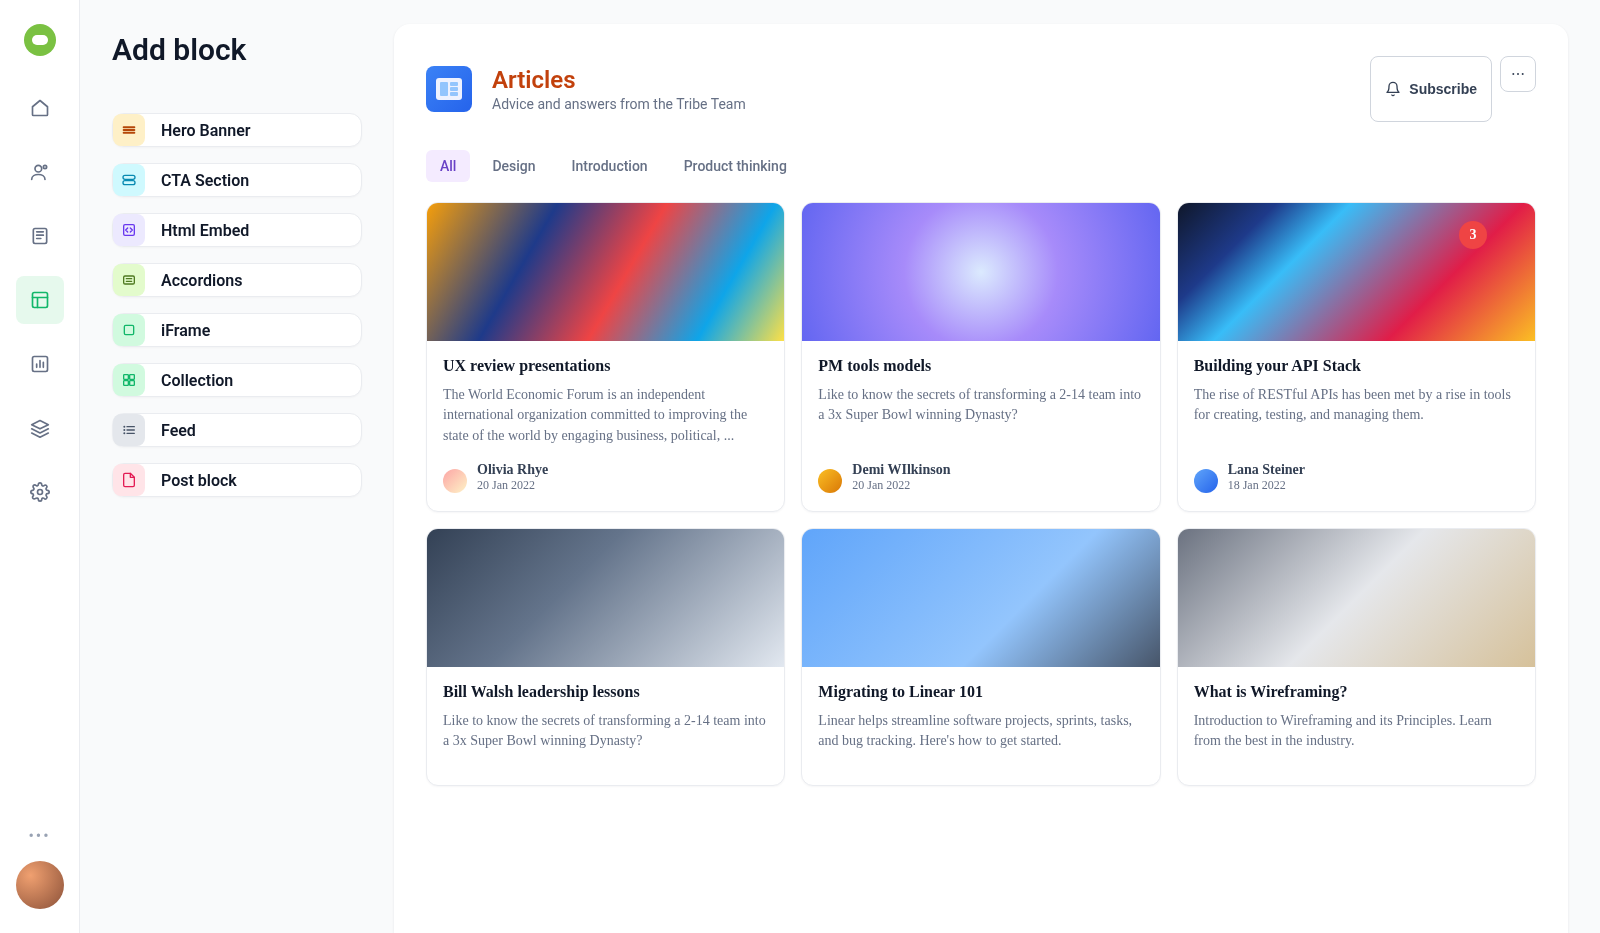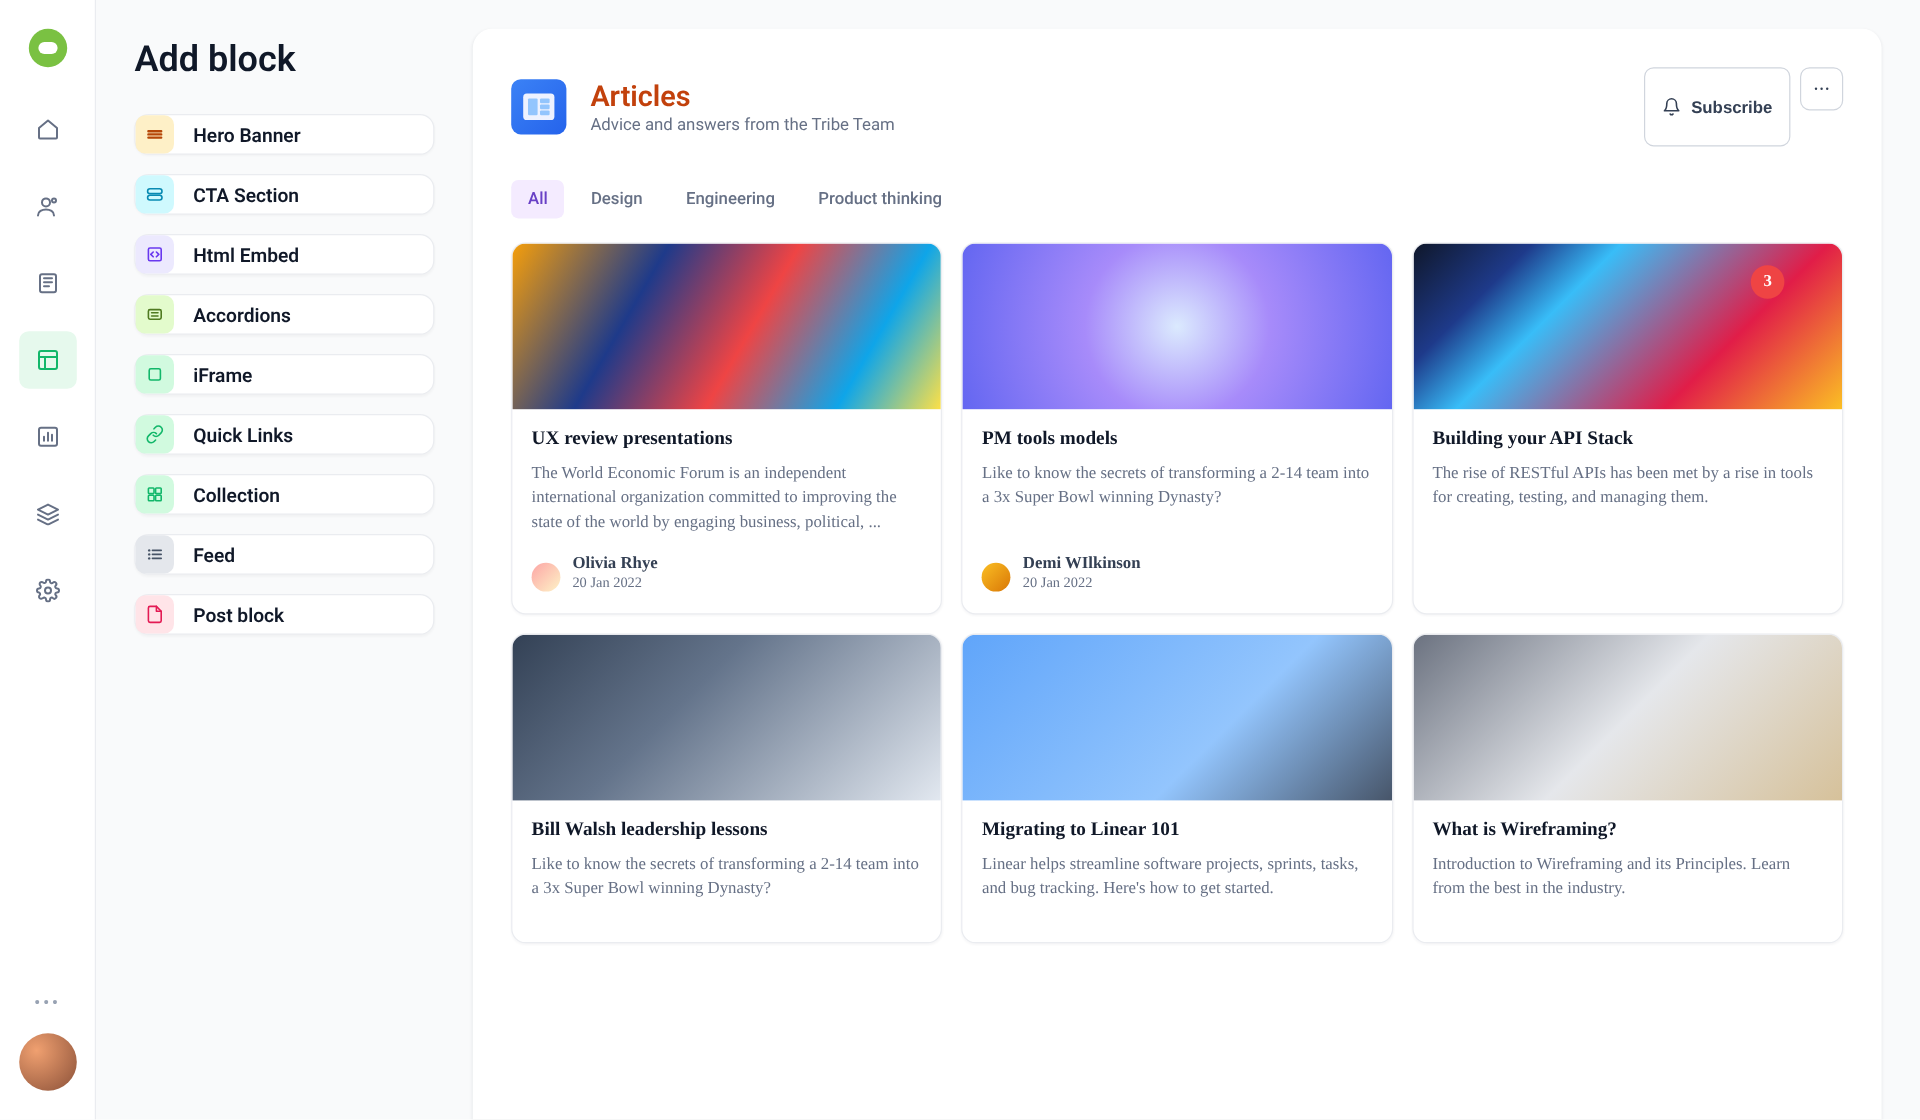--- a/index.html
+++ b/index.html
@@ -36,21 +36,21 @@
     .rail-bottom { margin-top:auto; display:flex; flex-direction:column; align-items:center; gap:16px;}
     .rail-more { color:#98a2b3; letter-spacing:2px; font-size:16px;}
     .rail-avatar { width:48px; height:48px; border-radius:50%; background: radial-gradient(circle at 30% 30%, #f0a070, #8a5038); }
 
     
     .blocks-panel {
       width: 314px;
       padding: 32px 32px 0 32px;
       overflow-y:auto;
     }
-    .blocks-title { font-size: 30px; font-weight: 600; margin-bottom: 28px; color:#101828;}
+    .blocks-title { font-size: 30px; font-weight: 600; margin-bottom: 46px; color:#101828;}
     .block-card {
       background:#fff;
       border:1px solid #eaecf0;
       border-radius:12px;
       display:flex;
       align-items:center;
       gap:16px;
       margin-bottom:16px;
       cursor:pointer;
       box-shadow: 0 1px 2px rgba(16,24,40,0.03);
@@ -234,29 +234,20 @@
         <div class="block-icon bc-mint">
           <svg class="i-svg-sm" viewBox="0 0 24 24">
             <rect x="5" y="5" width="14" height="14" rx="2"></rect>
           </svg>
         </div>
         <div class="block-label">iFrame</div>
       </div>
       <div class="block-card">
         <div class="block-icon bc-mint">
           <svg class="i-svg-sm" viewBox="0 0 24 24">
-            <path d="M10 13a5 5 0 0 0 7.07 0l2.83-2.83a5 5 0 1 0-7.07-7.07L11 5"></path>
-            <path d="M14 11a5 5 0 0 0-7.07 0L4.1 13.83a5 5 0 1 0 7.07 7.07L13 19"></path>
-          </svg>
-        </div>
-        <div class="block-label">Quick Links</div>
-      </div>
-      <div class="block-card">
-        <div class="block-icon bc-mint">
-          <svg class="i-svg-sm" viewBox="0 0 24 24">
             <rect x="4" y="4" width="7" height="7" rx="1"></rect>
             <rect x="13" y="4" width="7" height="7" rx="1"></rect>
             <rect x="4" y="13" width="7" height="7" rx="1"></rect>
             <rect x="13" y="13" width="7" height="7" rx="1"></rect>
           </svg>
         </div>
         <div class="block-label">Collection</div>
       </div>
       <div class="block-card">
         <div class="block-icon bc-slate">
@@ -307,21 +298,21 @@
               <circle cx="12" cy="12" r="1.5" fill="currentColor" stroke="none"></circle>
               <circle cx="19" cy="12" r="1.5" fill="currentColor" stroke="none"></circle>
             </svg>
         </button>
       </div>
     </div>
 
     <div class="filter-row" id="filter-row">
         <div class="chip active">All</div>
         <div class="chip">Design</div>
-        <div class="chip">Engineering</div>
+        <div class="chip">Introduction</div>
         <div class="chip">Product thinking</div>
       </div>
     <div class="grid" id="grid">
         <div class="card">
           <div class="card-img img1"></div>
           <div class="card-body">
             <div class="card-title">UX review presentations</div>
             <div class="card-desc">The World Economic Forum is an independent international organization committed to improving the state of the world by engaging business, political, ...</div>
             <div class="card-author">
               <div class="author-avatar av1"></div>
@@ -344,20 +335,27 @@
                 <div class="author-date">20 Jan 2022</div>
               </div>
             </div>
           </div>
         </div>
         <div class="card">
           <div class="card-img img3"></div>
           <div class="card-body">
             <div class="card-title">Building your API Stack</div>
             <div class="card-desc">The rise of RESTful APIs has been met by a rise in tools for creating, testing, and managing them.</div>
+            <div class="card-author">
+              <div class="author-avatar av3"></div>
+              <div>
+                <div class="author-name">Lana Steiner</div>
+                <div class="author-date">18 Jan 2022</div>
+              </div>
+            </div>
           </div>
         </div>
         <div class="card">
           <div class="card-img img4"></div>
           <div class="card-body">
             <div class="card-title">Bill Walsh leadership lessons</div>
             <div class="card-desc">Like to know the secrets of transforming a 2-14 team into a 3x Super Bowl winning Dynasty?</div>
           </div>
         </div>
         <div class="card">

